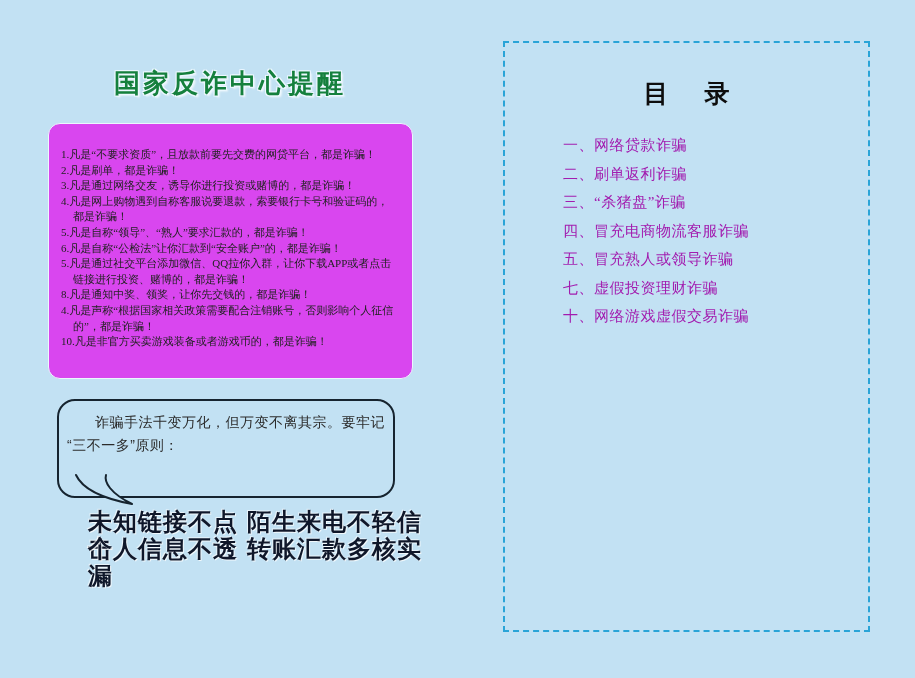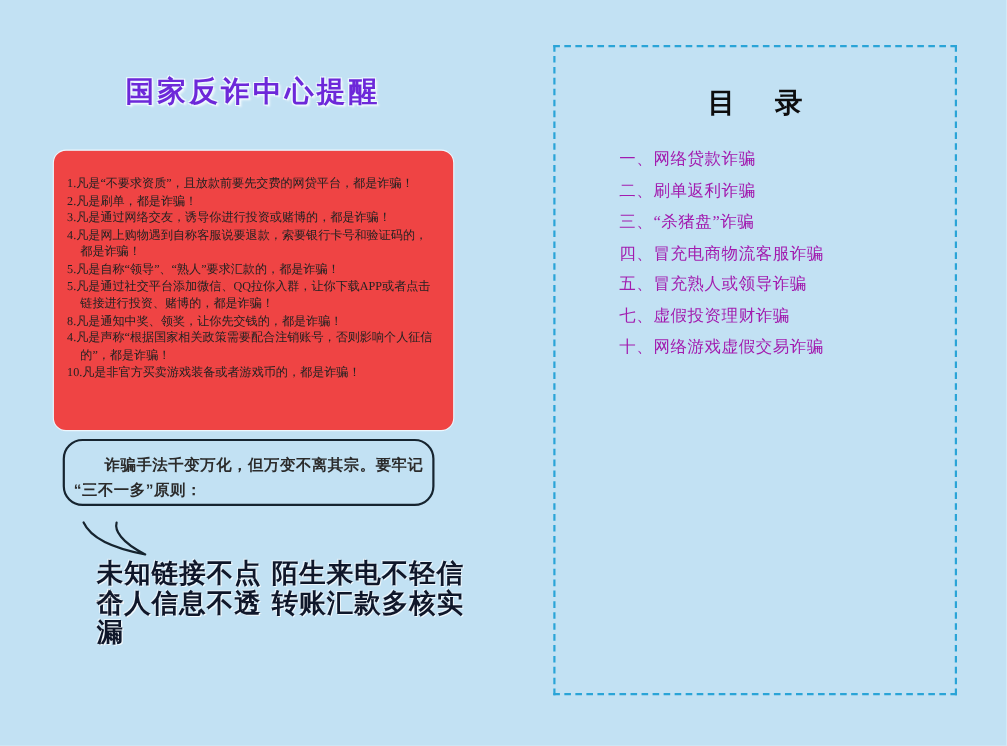--- a/index.html
+++ b/index.html
@@ -5,38 +5,37 @@
   html,body { margin:0; padding:0; }
   #page {
     position:relative; width:915px; height:678px;
     background:#c2e1f3; overflow:hidden;
     font-family:"Liberation Sans", sans-serif;
   }
   
   .main-title {
     position:absolute; left:30px; top:66px; width:400px;
     text-align:center; font-size:26px; font-weight:bold; letter-spacing:3px;
-    color:#6d28d9; font-family:"DejaVu Serif", serif;
+    color:#15803d; font-family:"DejaVu Serif", serif;
     text-shadow:1px 1px 0 #eef8ff, -1px -1px 0 #eef8ff, 1px -1px 0 #eef8ff, -1px 1px 0 #eef8ff, 2px 2px 2px rgba(255,255,255,.7);
   }
   .rules-box {
-    position:absolute; left:48px; top:136px; width:365px; height:256px;
-    background:#ef4444; border:1px solid #ecf7fe; border-radius:12px;
+    position:absolute; left:48px; top:123px; width:365px; height:256px;
+    background:#d946ef; border:1px solid #ecf7fe; border-radius:12px;
     padding:23px 6px 0 12px; box-sizing:border-box;
   }
   .rule {
     font-family:"Liberation Serif", serif;
     font-size:11px; line-height:15.6px; color:#222;
     white-space:pre-line; padding-left:12px; text-indent:-12px;
   }
   .bubble {
-    position:absolute; left:57px; top:399px; width:338px; height:61px;
+    position:absolute; left:57px; top:399px; width:338px; height:99px;
     border:2px solid #16242f; border-radius:18px; box-sizing:border-box;
     background:#c2e1f3;
-    font-weight:bold;
   }
   .bubble-text {
     padding:10px 8px 0 8px; font-size:14px; line-height:23px;
     letter-spacing:0.5px; color:#2b2b2b; white-space:pre-line; text-indent:2em;
     font-family:"Liberation Sans", sans-serif;
   }
   .bubble-tail { position:absolute; left:70px; top:472px; width:72px; height:36px; }
   .slogans {
     position:absolute; left:88px; top:508px;
     display:grid; grid-template-columns:159px auto; grid-auto-rows:27px;
@@ -71,20 +70,21 @@
 
   <div class="main-title">国家反诈中心提醒</div>
 
   <div class="rules-box">
     <div class="rule">1.凡是“不要求资质”，且放款前要先交费的网贷平台，都是诈骗！</div>
     <div class="rule">2.凡是刷单，都是诈骗！</div>
     <div class="rule">3.凡是通过网络交友，诱导你进行投资或赌博的，都是诈骗！</div>
     <div class="rule">4.凡是网上购物遇到自称客服说要退款，索要银行卡号和验证码的，
 都是诈骗！</div>
     <div class="rule">5.凡是自称“领导”、“熟人”要求汇款的，都是诈骗！</div>
+    <div class="rule">6.凡是自称“公检法”让你汇款到“安全账户”的，都是诈骗！</div>
     <div class="rule">5.凡是通过社交平台添加微信、QQ拉你入群，让你下载APP或者点击
 链接进行投资、赌博的，都是诈骗！</div>
     <div class="rule">8.凡是通知中奖、领奖，让你先交钱的，都是诈骗！</div>
     <div class="rule">4.凡是声称“根据国家相关政策需要配合注销账号，否则影响个人征信
 的”，都是诈骗！</div>
     <div class="rule">10.凡是非官方买卖游戏装备或者游戏币的，都是诈骗！</div>
   </div>
 
   <div class="bubble">
     <div class="bubble-text">诈骗手法千变万化，但万变不离其宗。要牢记

